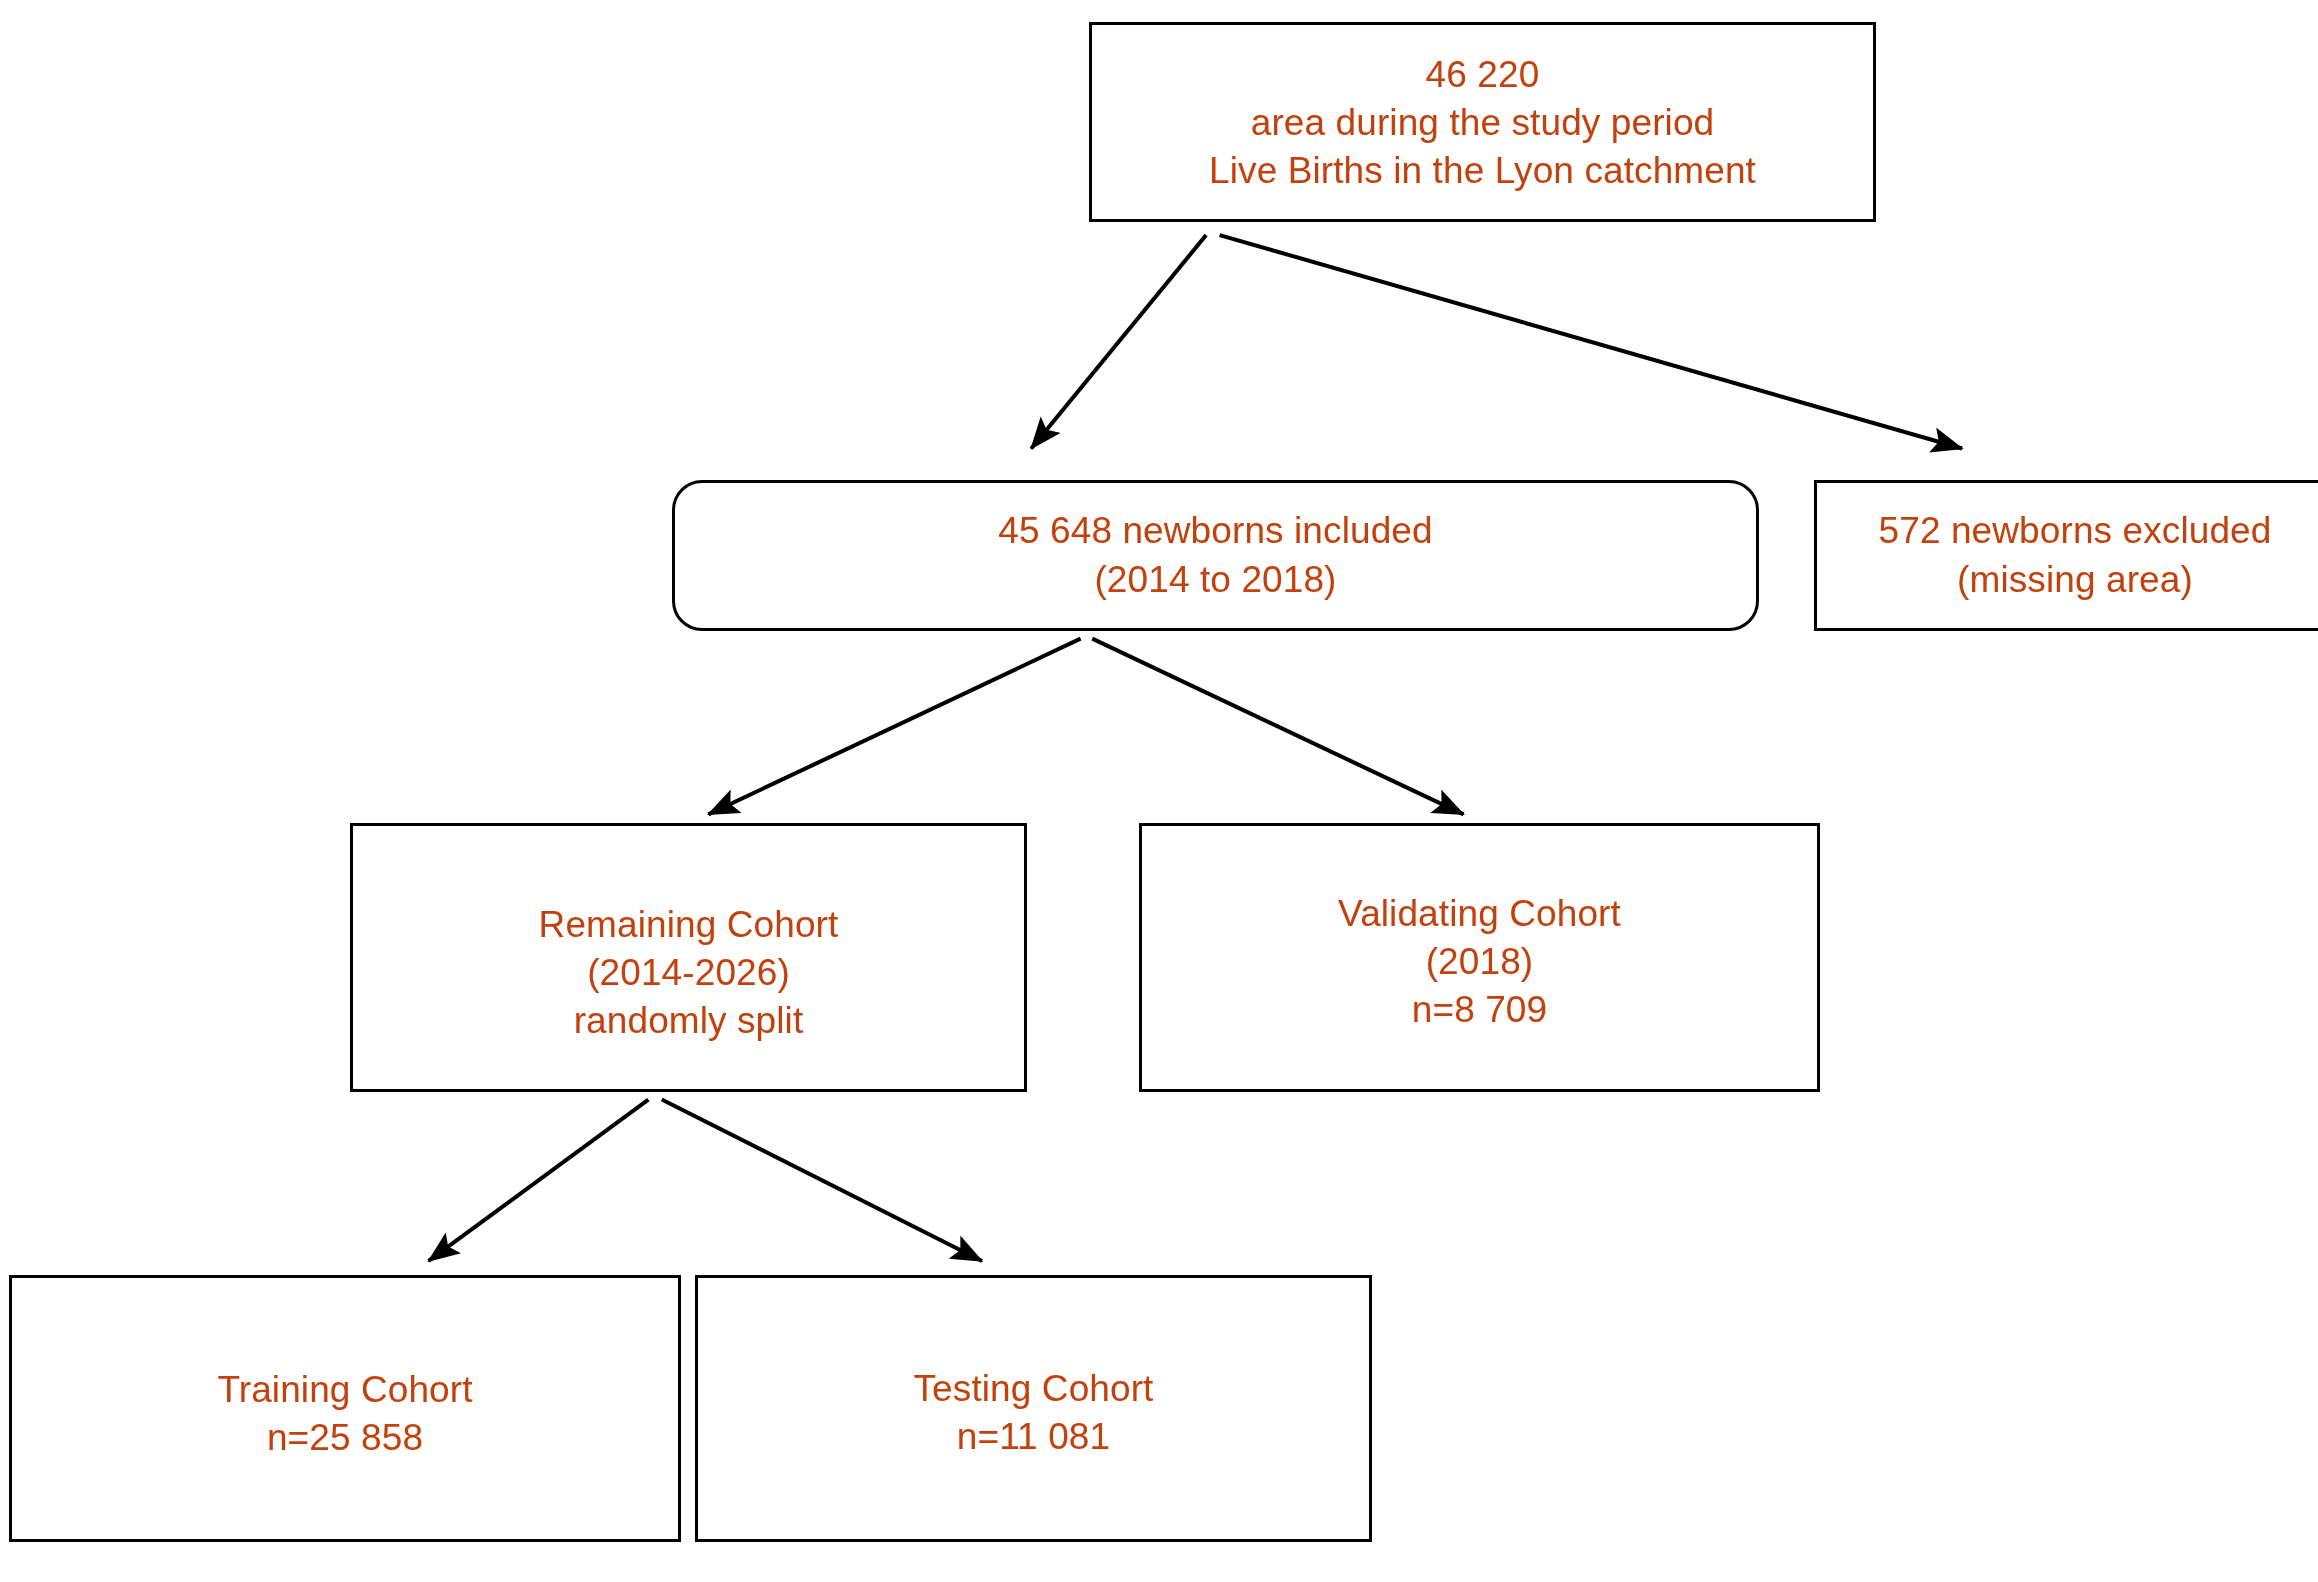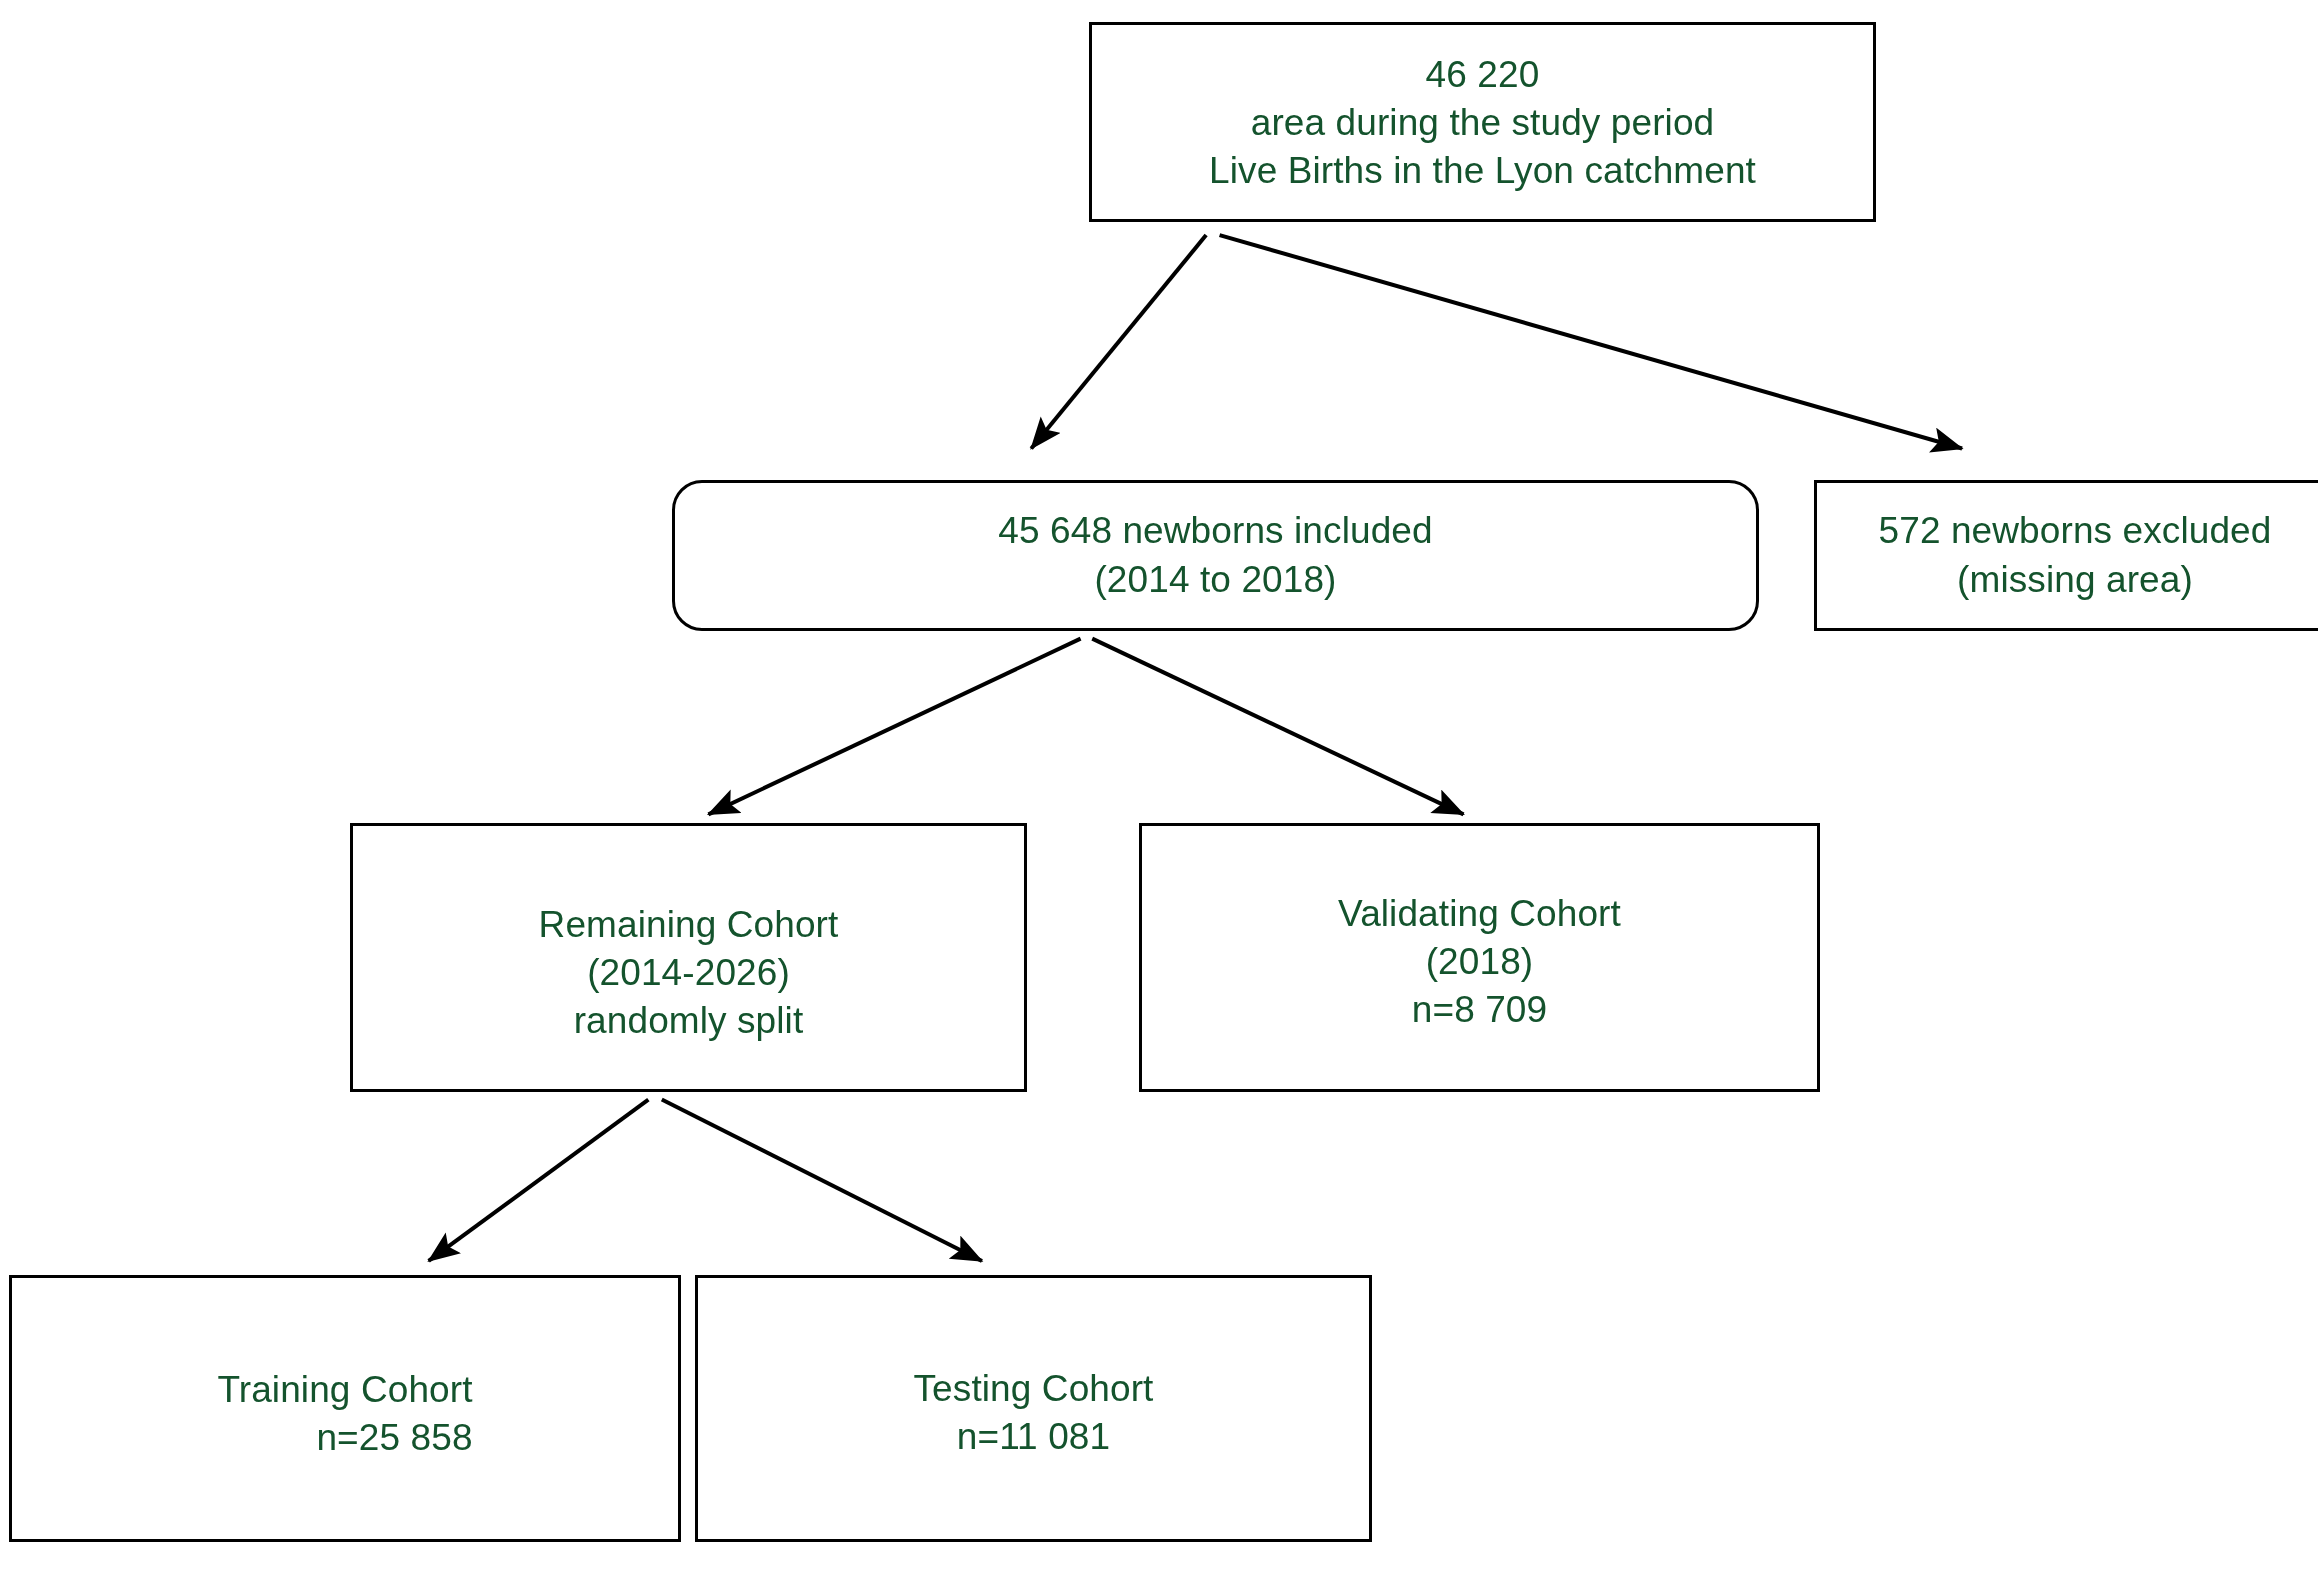--- a/index.html
+++ b/index.html
@@ -28,21 +28,21 @@
   .node-box {
     position: absolute;
     box-sizing: border-box;
     border: 3.6px solid #000000;
     background: #ffffff;
     display: flex;
     flex-direction: column;
     align-items: center;
     justify-content: center;
     text-align: center;
-    color: #14532d;
+    color: #c2410c;
     font-size: 37px;
     line-height: 1.30;
     font-weight: 400;
     letter-spacing: 0.1px;
     padding: 3.6px 9px;
   }
   .node-line {
     display: block;
     white-space: nowrap;
   }
@@ -52,21 +52,21 @@
   #node-excluded      { left: 1766px; top: 480px;  width: 522px;  height: 151px; margin-left: 48px; }
   #node-remaining     { left: 350px;  top: 823px;  width: 677px;  height: 269px; }
   #node-validating    { left: 1139px; top: 823px;  width: 681px;  height: 269px; }
   #node-training      { left: 9px;   top: 1275px; width: 672px;  height: 267px; }
   #node-testing       { left: 695px;  top: 1275px; width: 677px;  height: 267px; }
 
   
   #node-live-births .node-stack { margin-top: 1.8px; }
   #node-remaining .node-stack   { margin-top: 30.5px; }
   #node-validating .node-stack  { margin-top: 9px; }
-  #node-training .node-stack    { margin-top: 11px; text-align: right; }
+  #node-training .node-stack    { margin-top: 11px; }
   #node-testing .node-stack     { margin-top: 9px; }
 </style>
 </head>
 <body>
 
 <div id="flowchart-root">
 
   <svg id="edges-layer" viewBox="0 0 2586 1765" width="2319" height="1583" aria-hidden="true">
     <defs>
       <marker id="arrowhead" markerWidth="9" markerHeight="9" refX="7.6" refY="3.2" orient="auto" markerUnits="strokeWidth">

